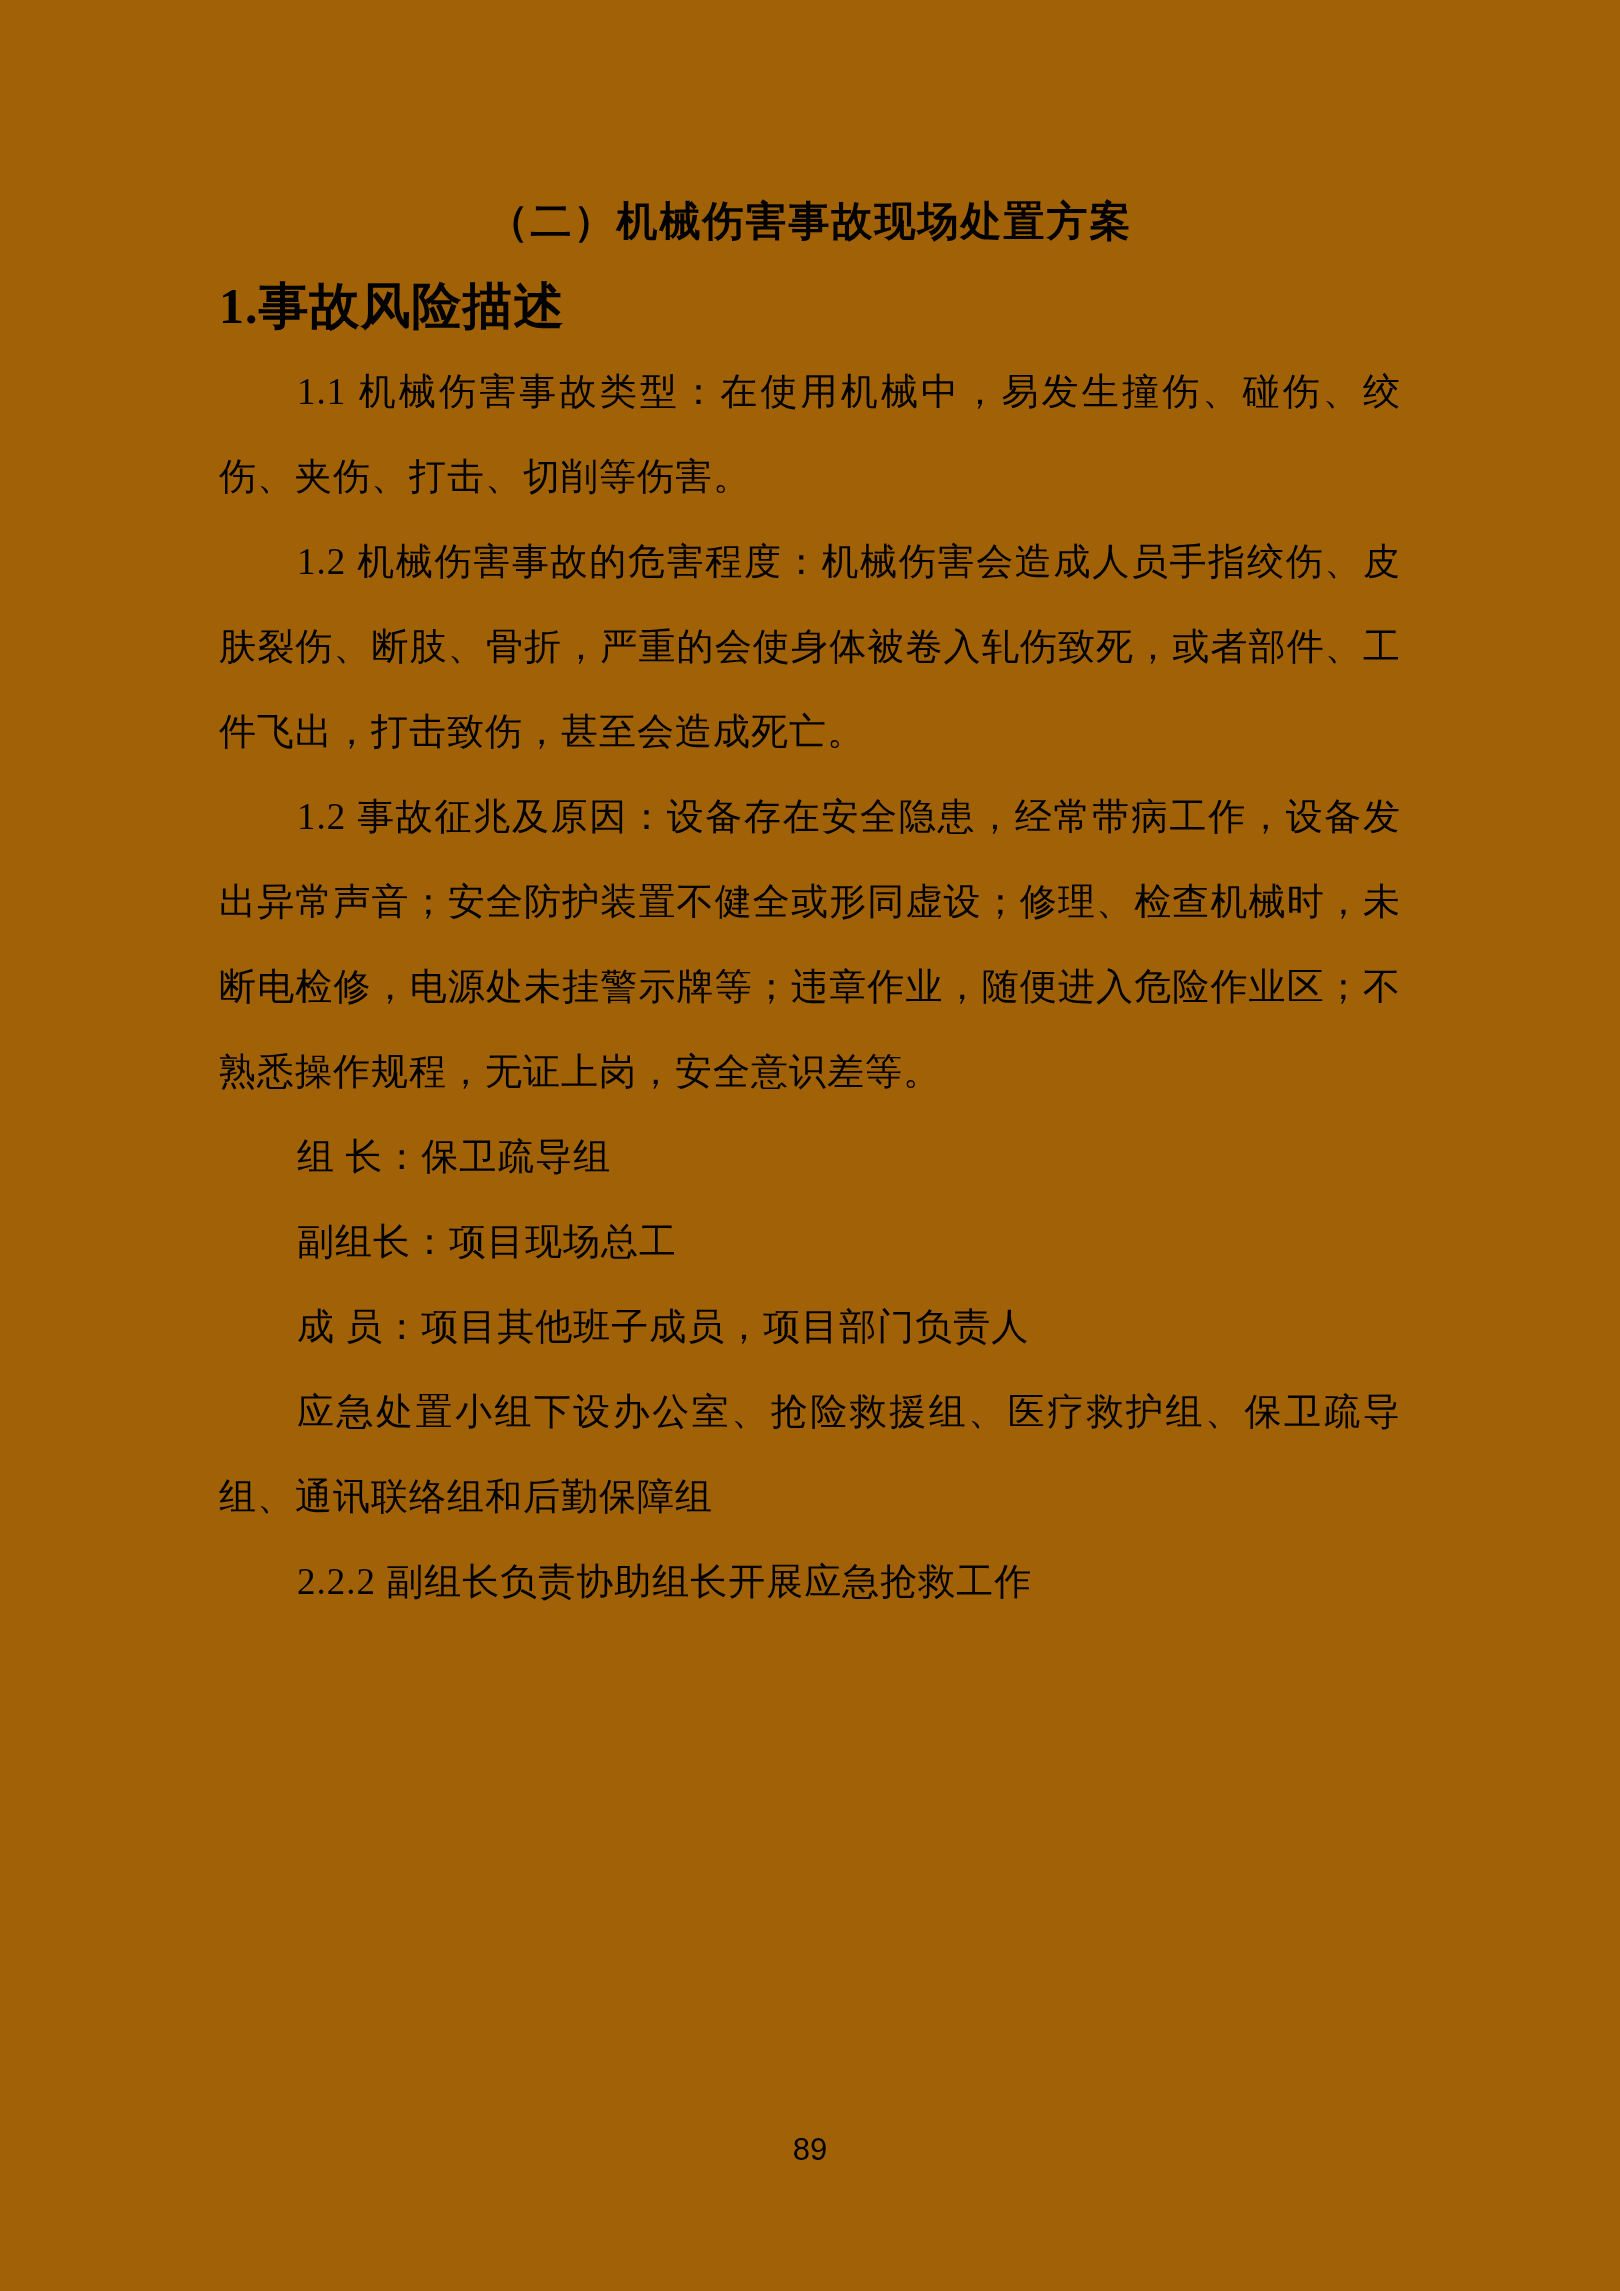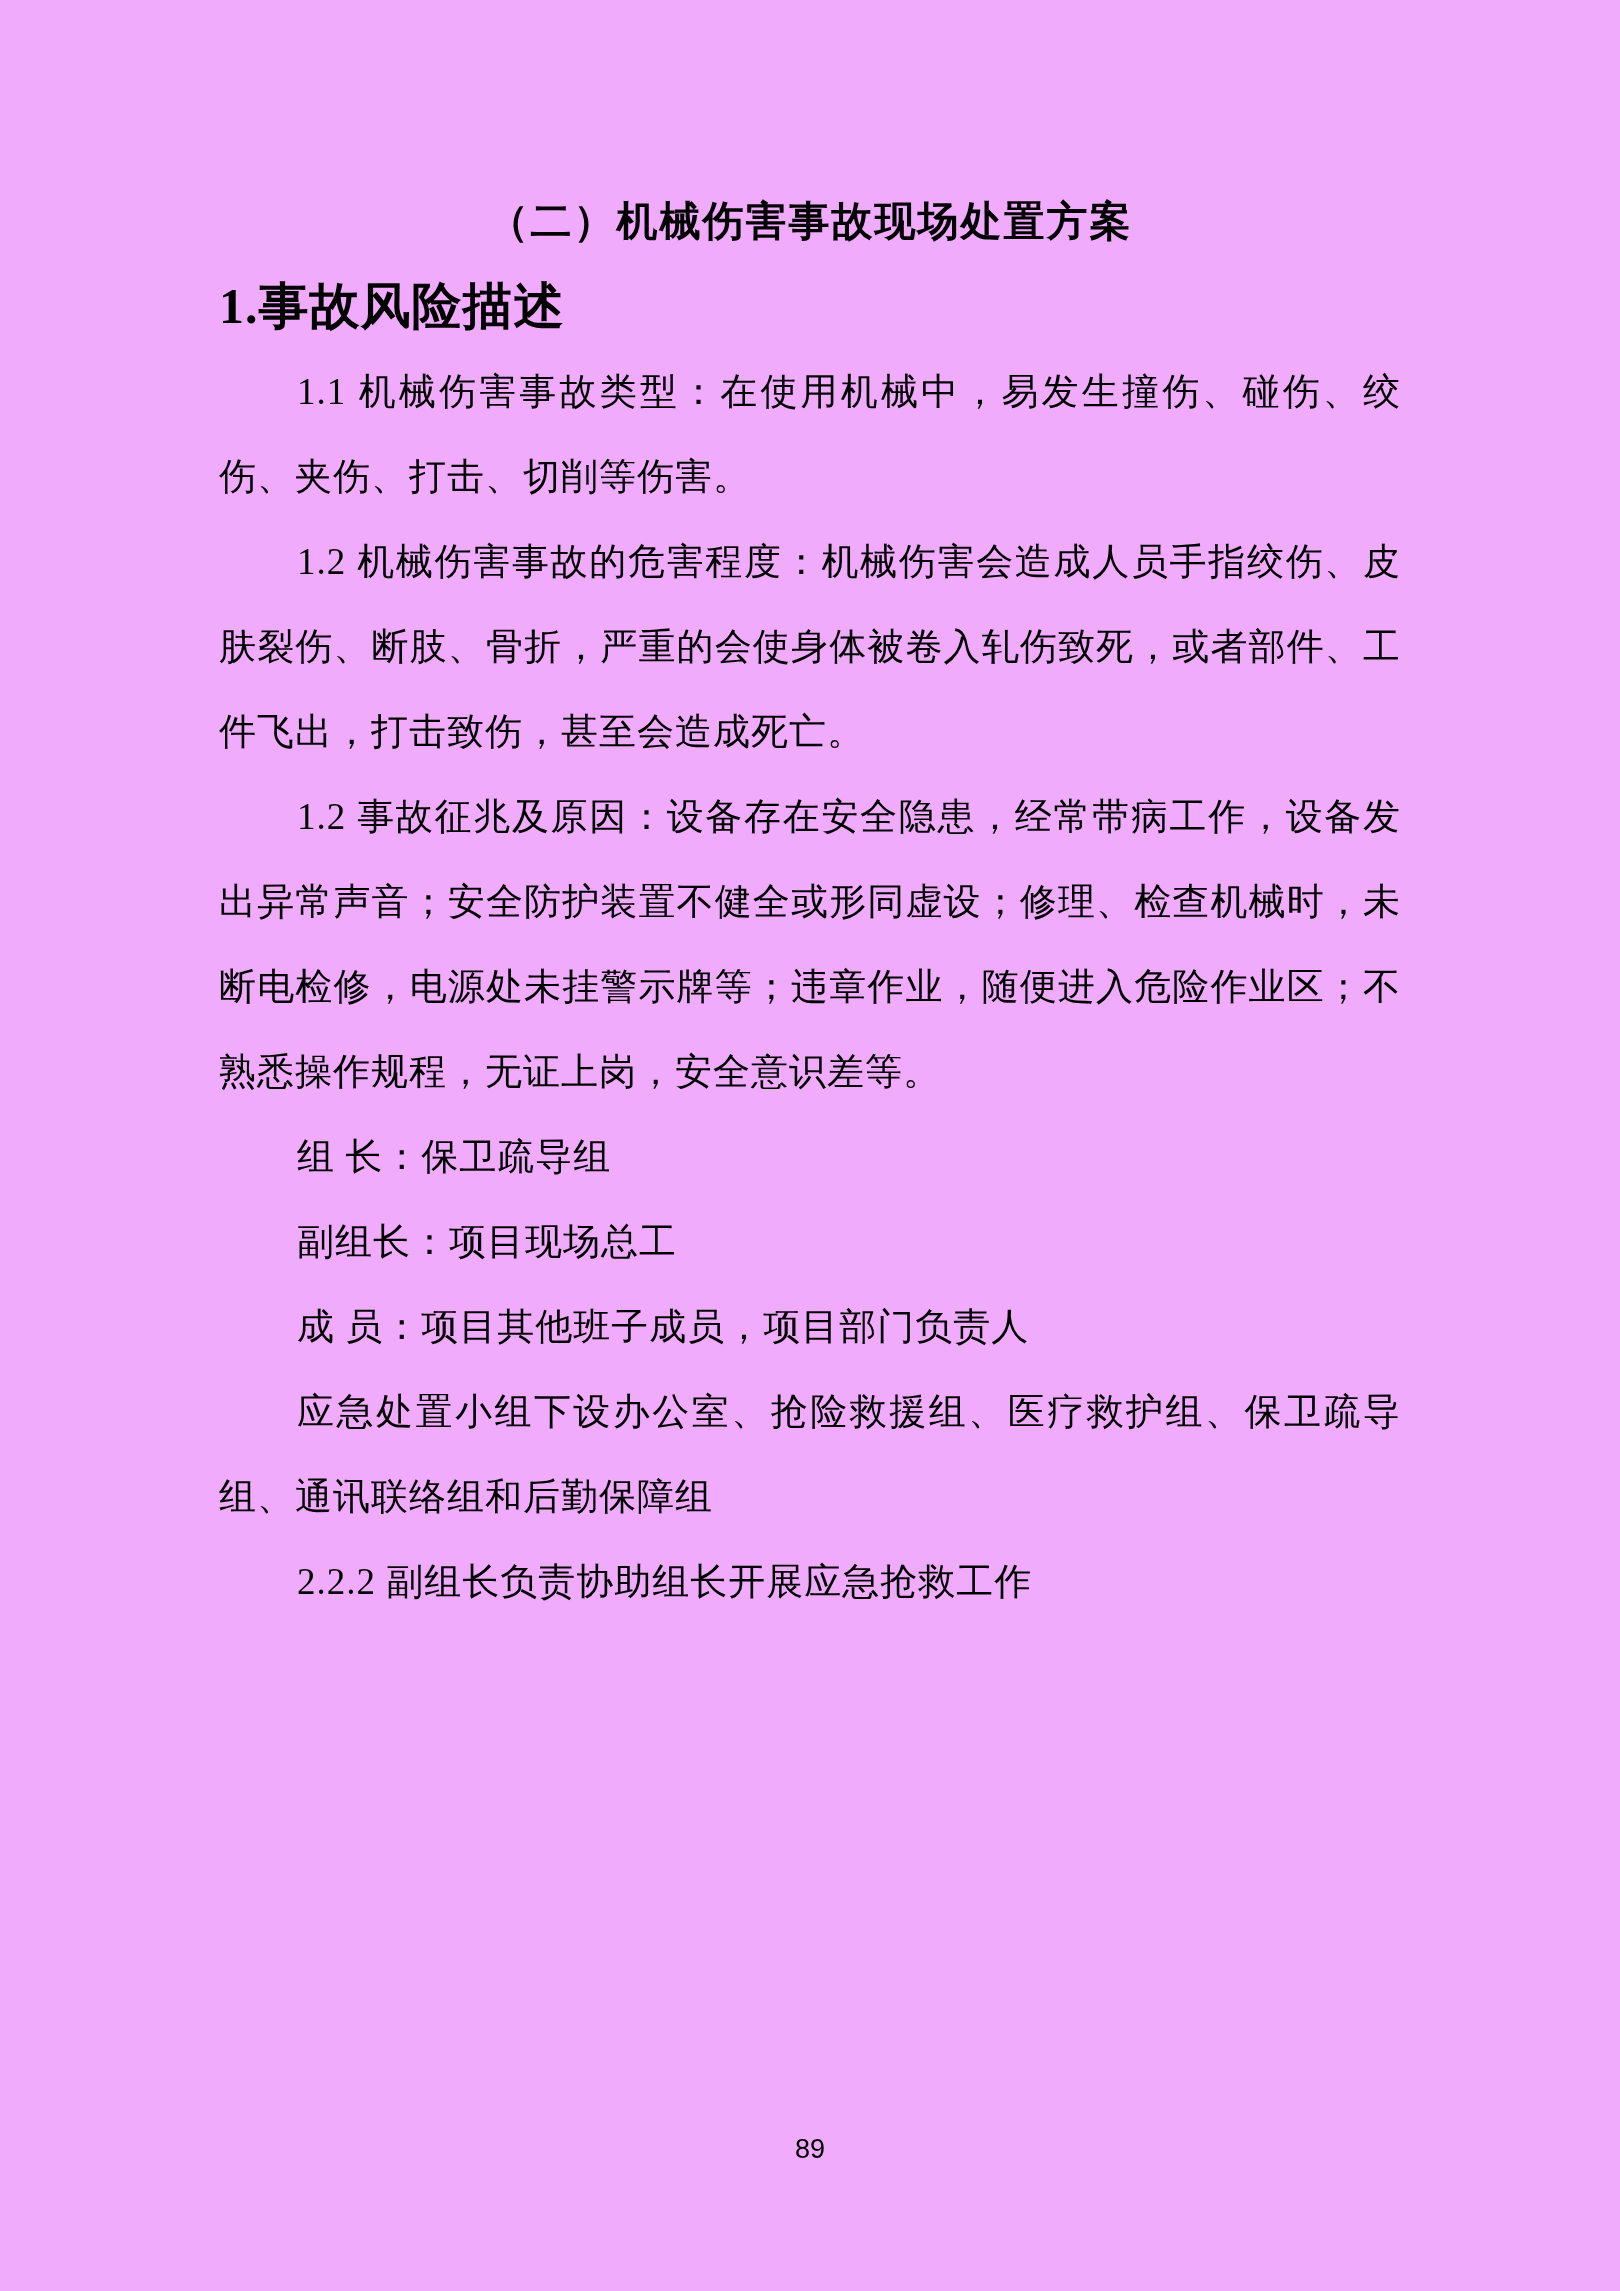--- a/index.html
+++ b/index.html
@@ -4,21 +4,21 @@
 <style>
   html, body {
     margin: 0;
     padding: 0;
     background: #ffffff;
   }
   .page {
     position: relative;
     width: 1620px;
     height: 2292px;
-    background: #f0abfc;
+    background: #a16207;
     color: #000000;
     font-family: "Liberation Serif", "DejaVu Serif", serif;
     box-sizing: border-box;
     padding: 179px 219px 0 219px;
     overflow: hidden;
   }
   .line {
     font-size: 37px;
     line-height: 85px;
     margin: 0;
@@ -45,21 +45,21 @@
     text-align: justify;
     text-align-last: left;
   }
   .footer {
     position: absolute;
     left: 0;
     right: 0;
     bottom: 125px;
     text-align: center;
     font-family: "Liberation Sans", "DejaVu Sans", sans-serif;
-    font-size: 27px;
+    font-size: 31px;
     line-height: 35px;
   }
 </style>
 </head>
 <body>
 
 <div class="page">
 
   <p class="line doc-title">（二）机械伤害事故现场处置方案</p>
 

